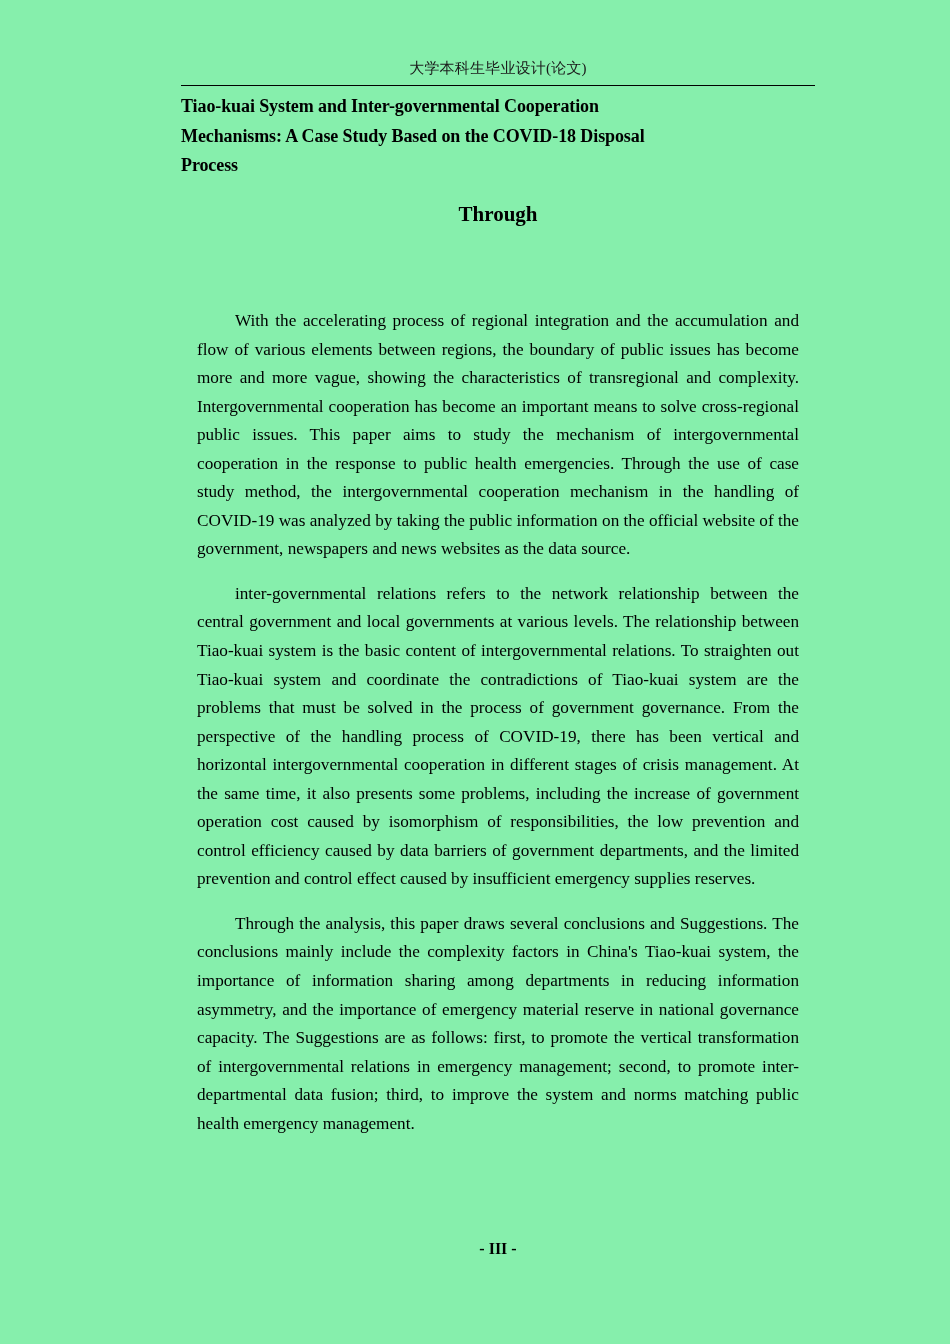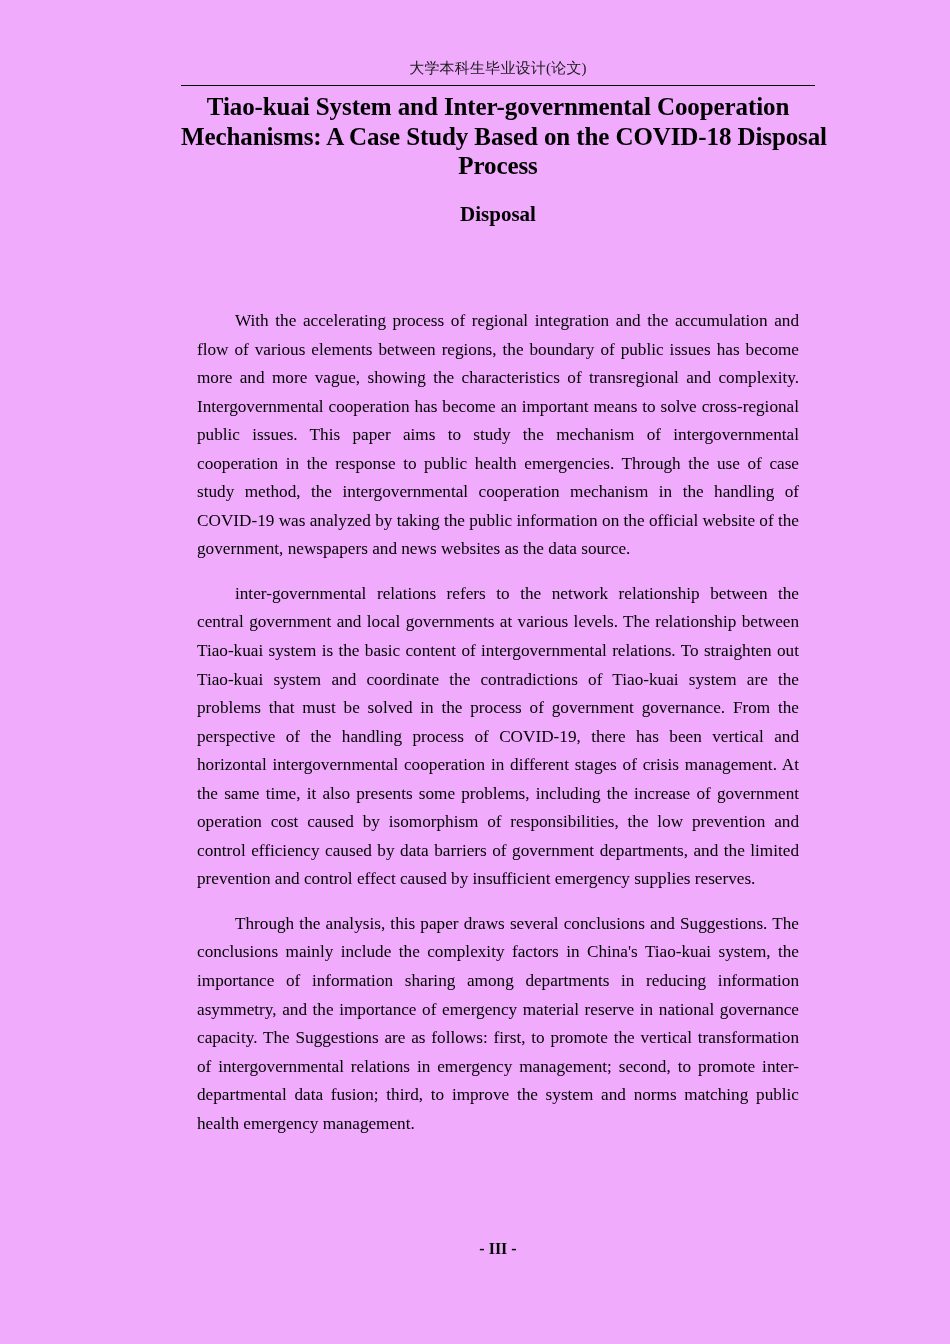--- a/index.html
+++ b/index.html
@@ -15,21 +15,21 @@
     font-family: "Liberation Serif", "DejaVu Serif", serif;
     color: #000000;
     overflow: hidden;
   }
 
   .page {
     position: absolute;
     left: 0; top: 0;
     width: 950px;
     height: 1344px;
-    background: #f0abfc;
+    background: #86efac;
   }
 
   
   .running-header {
     position: absolute;
     left: 181px;
     top: 58px;
     width: 634px;
     text-align: center;
   }
@@ -48,22 +48,21 @@
     height: 0;
     border-top: 1.6px solid #000000;
   }
 
   
   .doc-title {
     position: absolute;
     left: 181px;
     top: 92px;
     width: 634px;
-    text-align: center;
-    font-size: 25px;
+    font-size: 18px;
     font-weight: bold;
     line-height: 29.5px;
     letter-spacing: -0.1px;
     color: #000000;
   }
   .doc-title .tline { display: block; white-space: nowrap; }
 
   
   .abstract-heading {
     position: absolute;
@@ -118,21 +117,21 @@
   </div>
 
   <div class="header-rule"></div>
 
   <div class="doc-title">
     <span class="tline">Tiao-kuai System and Inter-governmental Cooperation</span>
     <span class="tline">Mechanisms: A Case Study Based on the COVID-18 Disposal</span>
     <span class="tline">Process</span>
   </div>
 
-  <div class="abstract-heading">Disposal</div>
+  <div class="abstract-heading">Through</div>
 
   <div class="body-block">
     <p class="body-para">With the accelerating process of regional integration and the accumulation and flow of various elements between regions, the boundary of public issues has become more and more vague, showing the characteristics of transregional and complexity. Intergovernmental cooperation has become an important means to solve cross-regional public issues. This paper aims to study the mechanism of intergovernmental cooperation in the response to public health emergencies. Through the use of case study method, the intergovernmental cooperation mechanism in the handling of COVID-19 was analyzed by taking the public information on the official website of the government, newspapers and news websites as the data source.</p>
     <p class="body-para">inter-governmental relations refers to the network relationship between the central government and local governments at various levels. The relationship between Tiao-kuai system is the basic content of intergovernmental relations. To straighten out Tiao-kuai system and coordinate the contradictions of Tiao-kuai system are the problems that must be solved in the process of government governance. From the perspective of the handling process of COVID-19, there has been vertical and horizontal intergovernmental cooperation in different stages of crisis management. At the same time, it also presents some problems, including the increase of government operation cost caused by isomorphism of responsibilities, the low prevention and control efficiency caused by data barriers of government departments, and the limited prevention and control effect caused by insufficient emergency supplies reserves.</p>
     <p class="body-para">Through the analysis, this paper draws several conclusions and Suggestions. The conclusions mainly include the complexity factors in China's Tiao-kuai system, the importance of information sharing among departments in reducing information asymmetry, and the importance of emergency material reserve in national governance capacity. The Suggestions are as follows: first, to promote the vertical transformation of intergovernmental relations in emergency management; second, to promote inter-departmental data fusion; third, to improve the system and norms matching public health emergency management.</p>
   </div>
 
   <div class="page-footer">- III -</div>
 
 </div>

